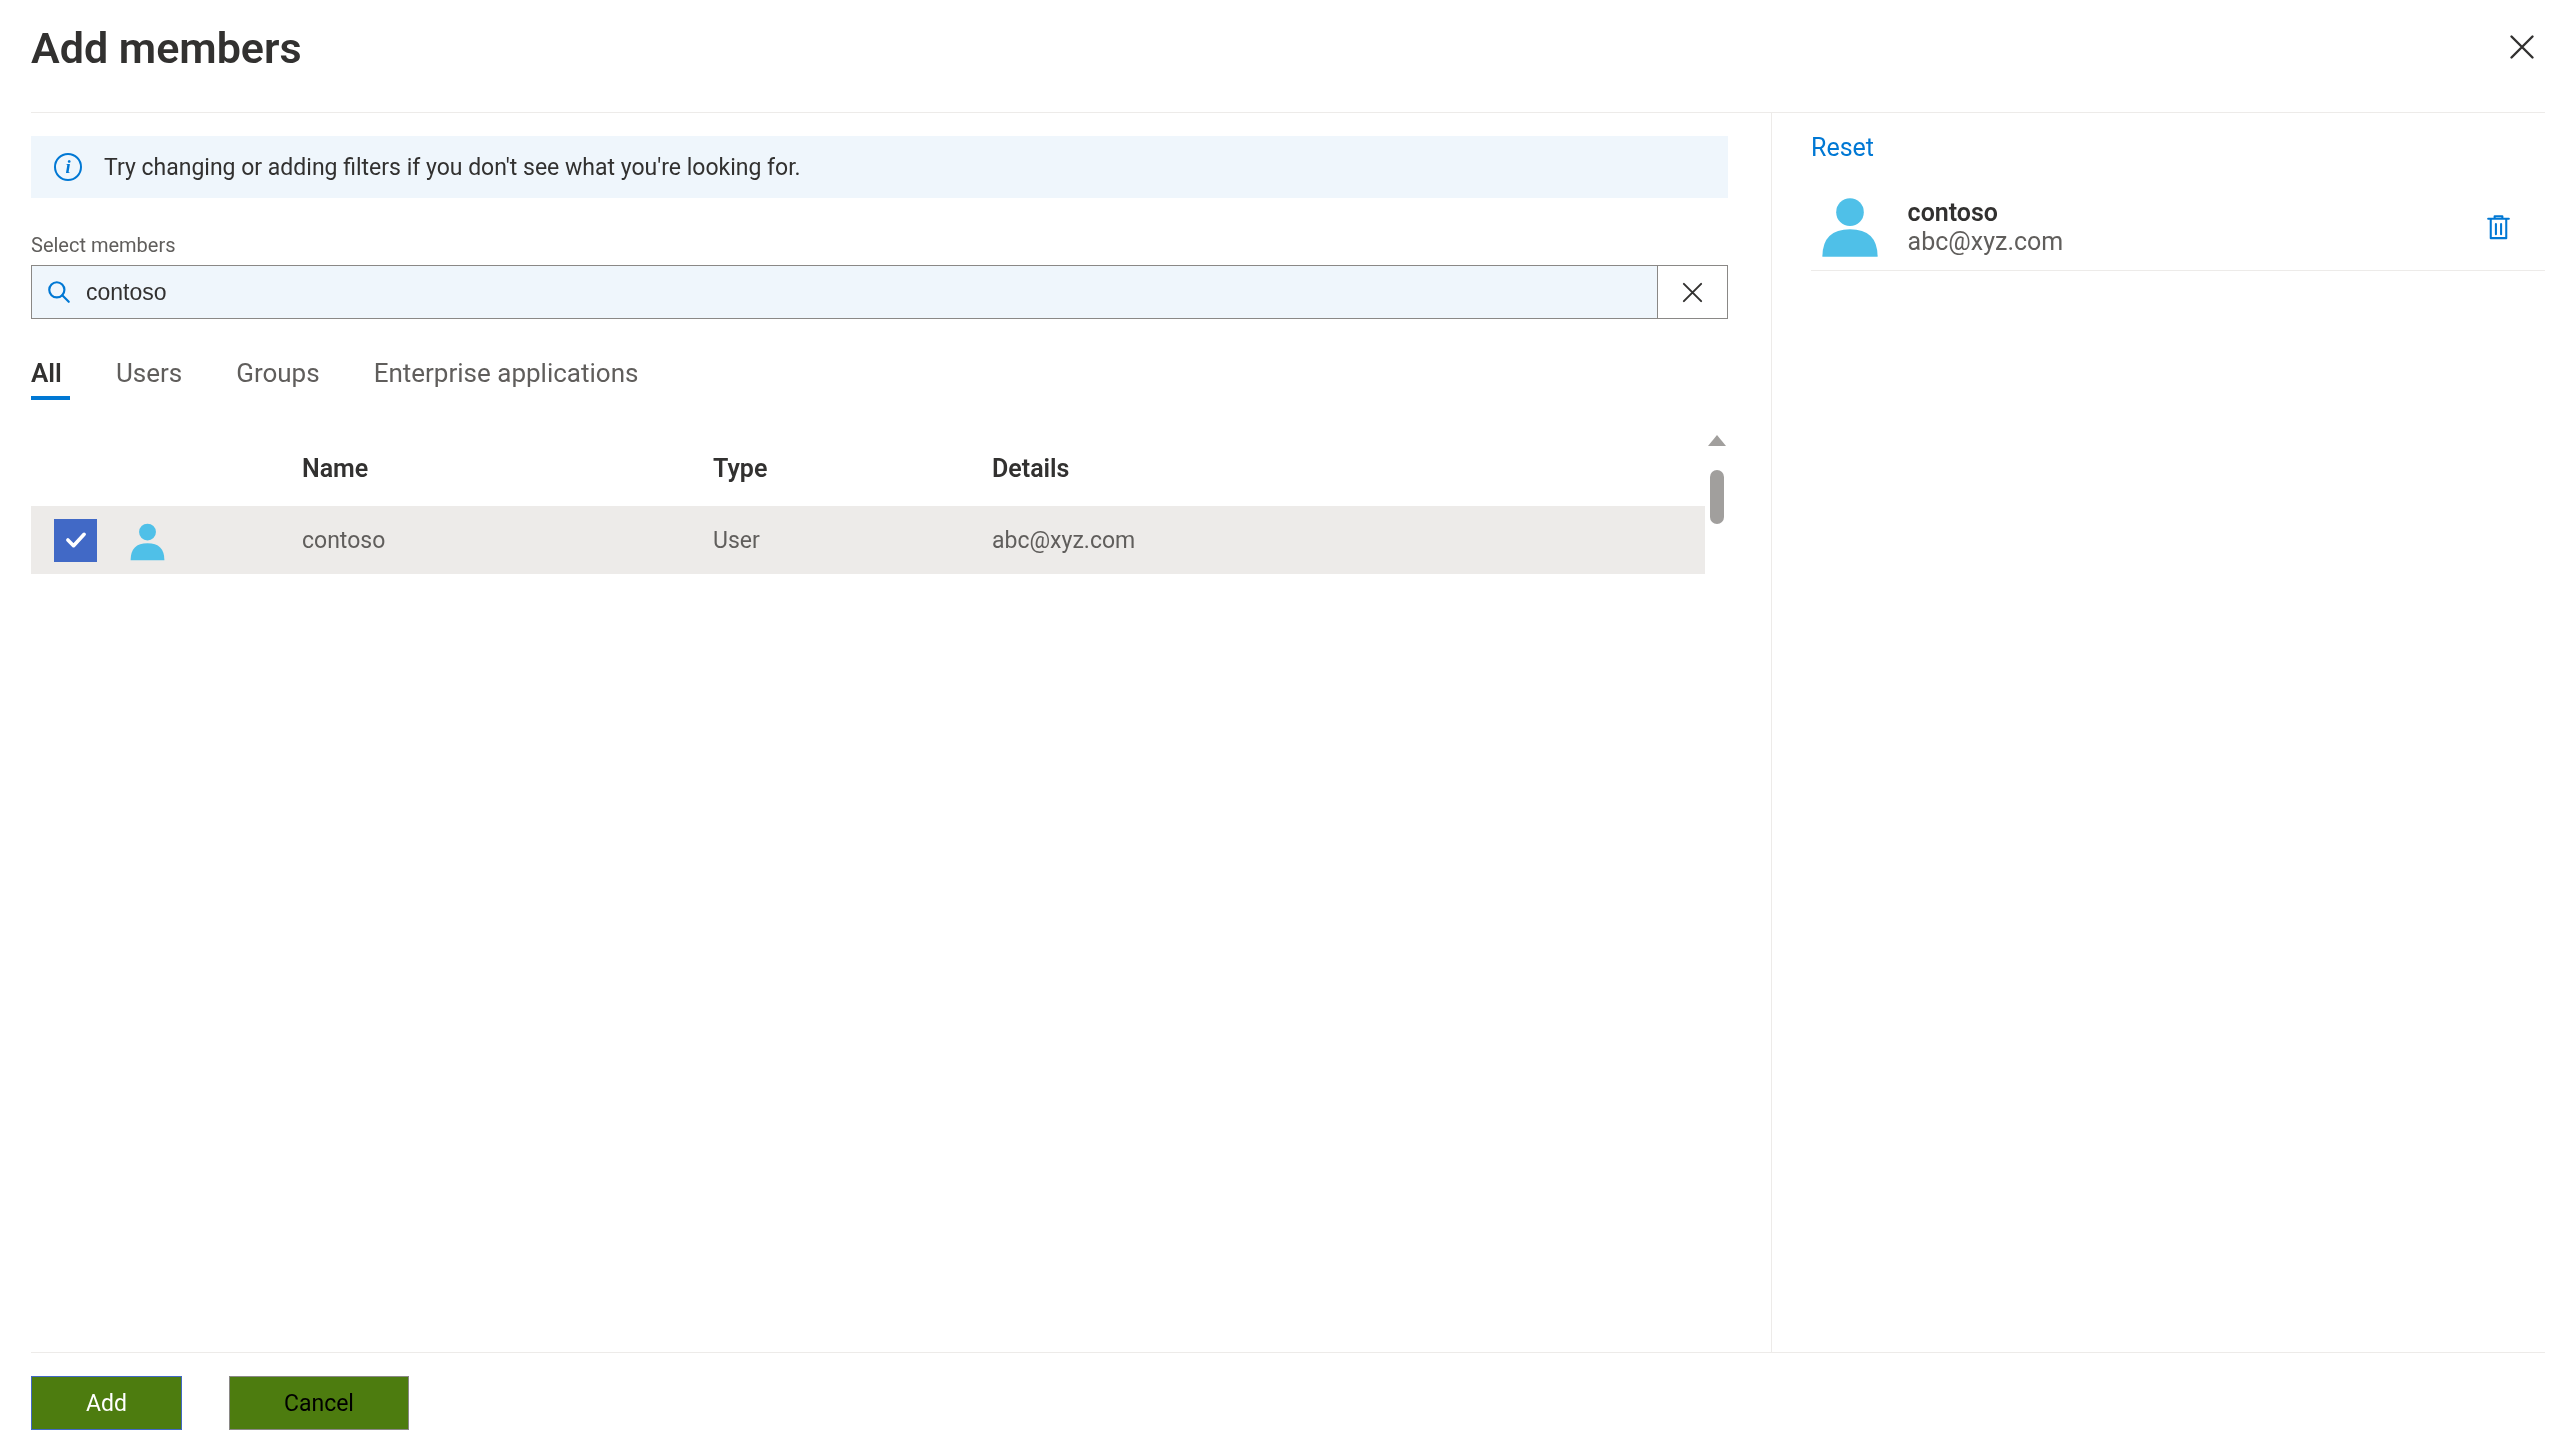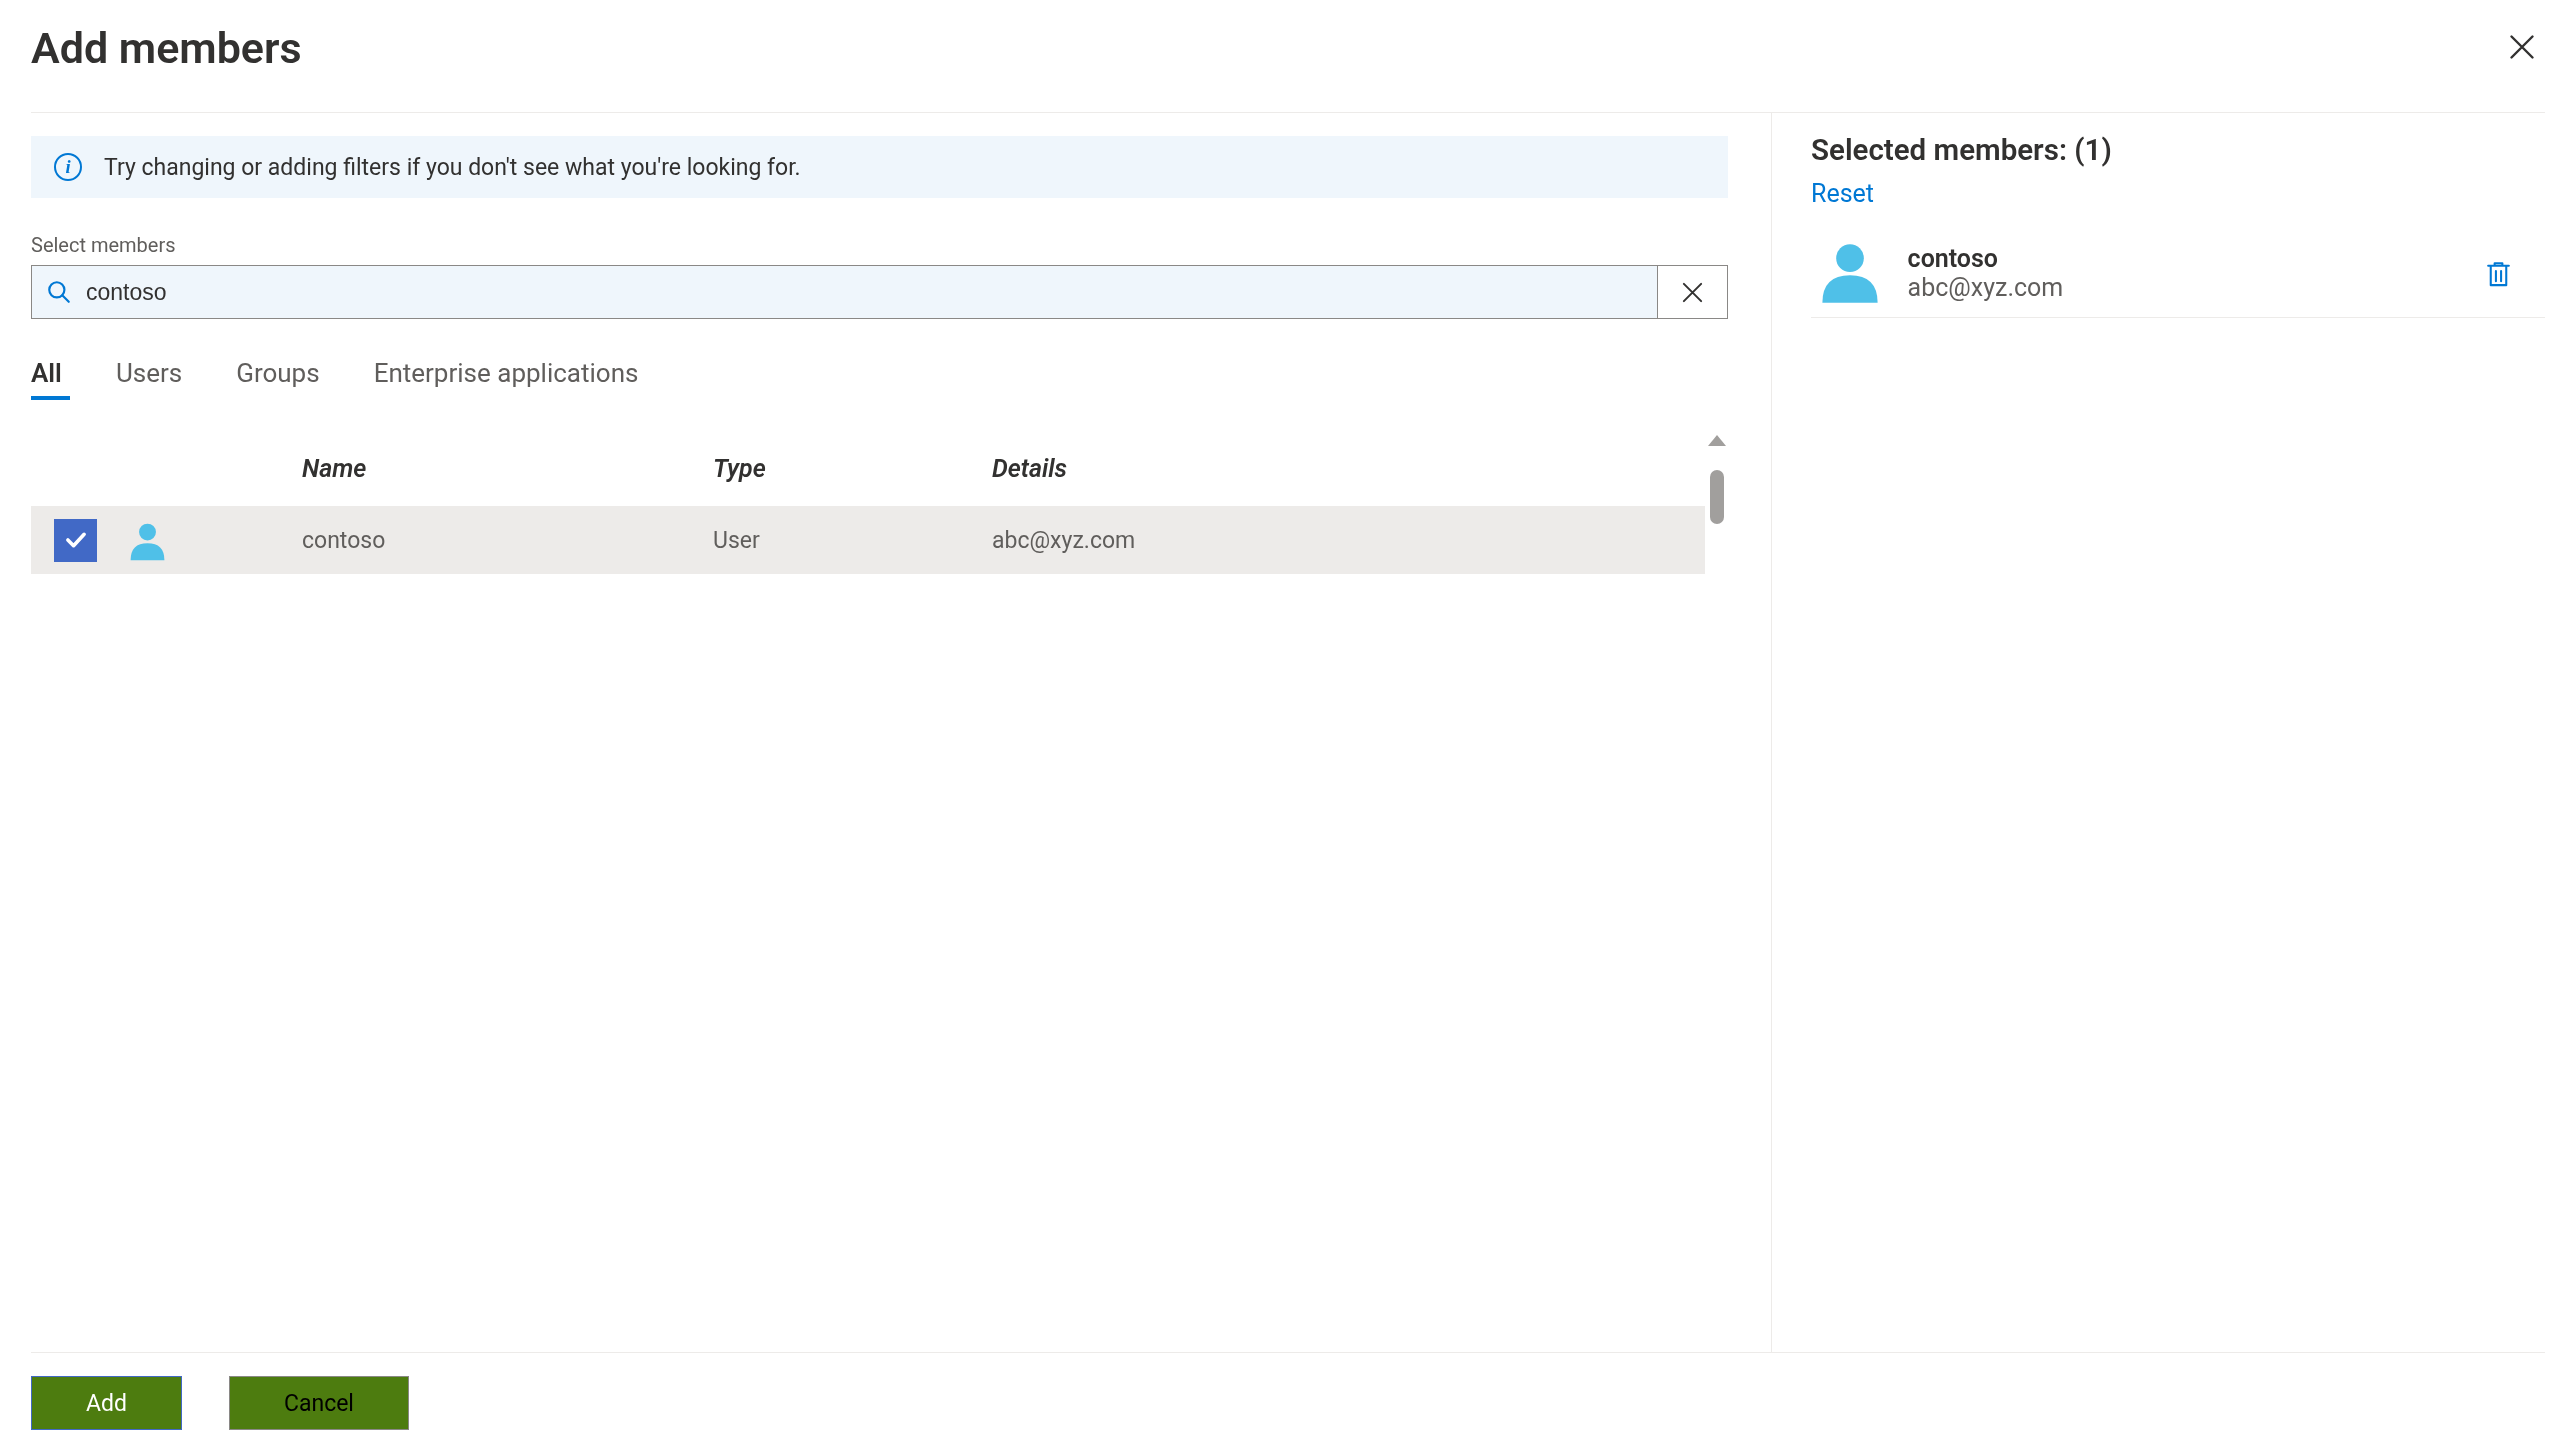--- a/index.html
+++ b/index.html
@@ -181,21 +181,20 @@
     height: 54px;
     background: #a19f9d;
     border-radius: 7px;
   }
   .col-headers {
     display: flex;
     align-items: center;
     padding: 23px 0;
     font-weight: 600;
     font-size: 25px;
-    font-style: italic;
   }
   .col-check { width: 54px; }
   .col-ico { width: 124px; }
   .col-name { width: 504px; padding-left: 93px; }
   .col-name-hdr { width: 504px; padding-left: 93px; }
   .col-type { width: 279px; }
   .col-details { flex: 1; }
   .result-row {
     display: flex;
     align-items: center;
@@ -357,24 +356,20 @@
         </div>
 
         <div class="results-scrollbar">
           <div class="scroll-arrow-up"></div>
           <div class="scroll-thumb"></div>
         </div>
       </div>
     </div>
 
     <div class="right-col">
-      <div class="selected-header">
-        <span>Selected members:</span>
-        <span>(1)</span>
-      </div>
       <div class="reset-link">Reset</div>
 
       <div class="selected-item">
         <div class="avatar-wrap">
           <svg width="68" height="68" viewBox="0 0 32 32">
             <circle cx="16" cy="9" r="6.5" fill="#4fc0e8"></circle>
             <path d="M3 30 Q3 17 16 17 Q29 17 29 30 Z" fill="#4fc0e8"></path>
           </svg>
         </div>
         <div class="meta">

